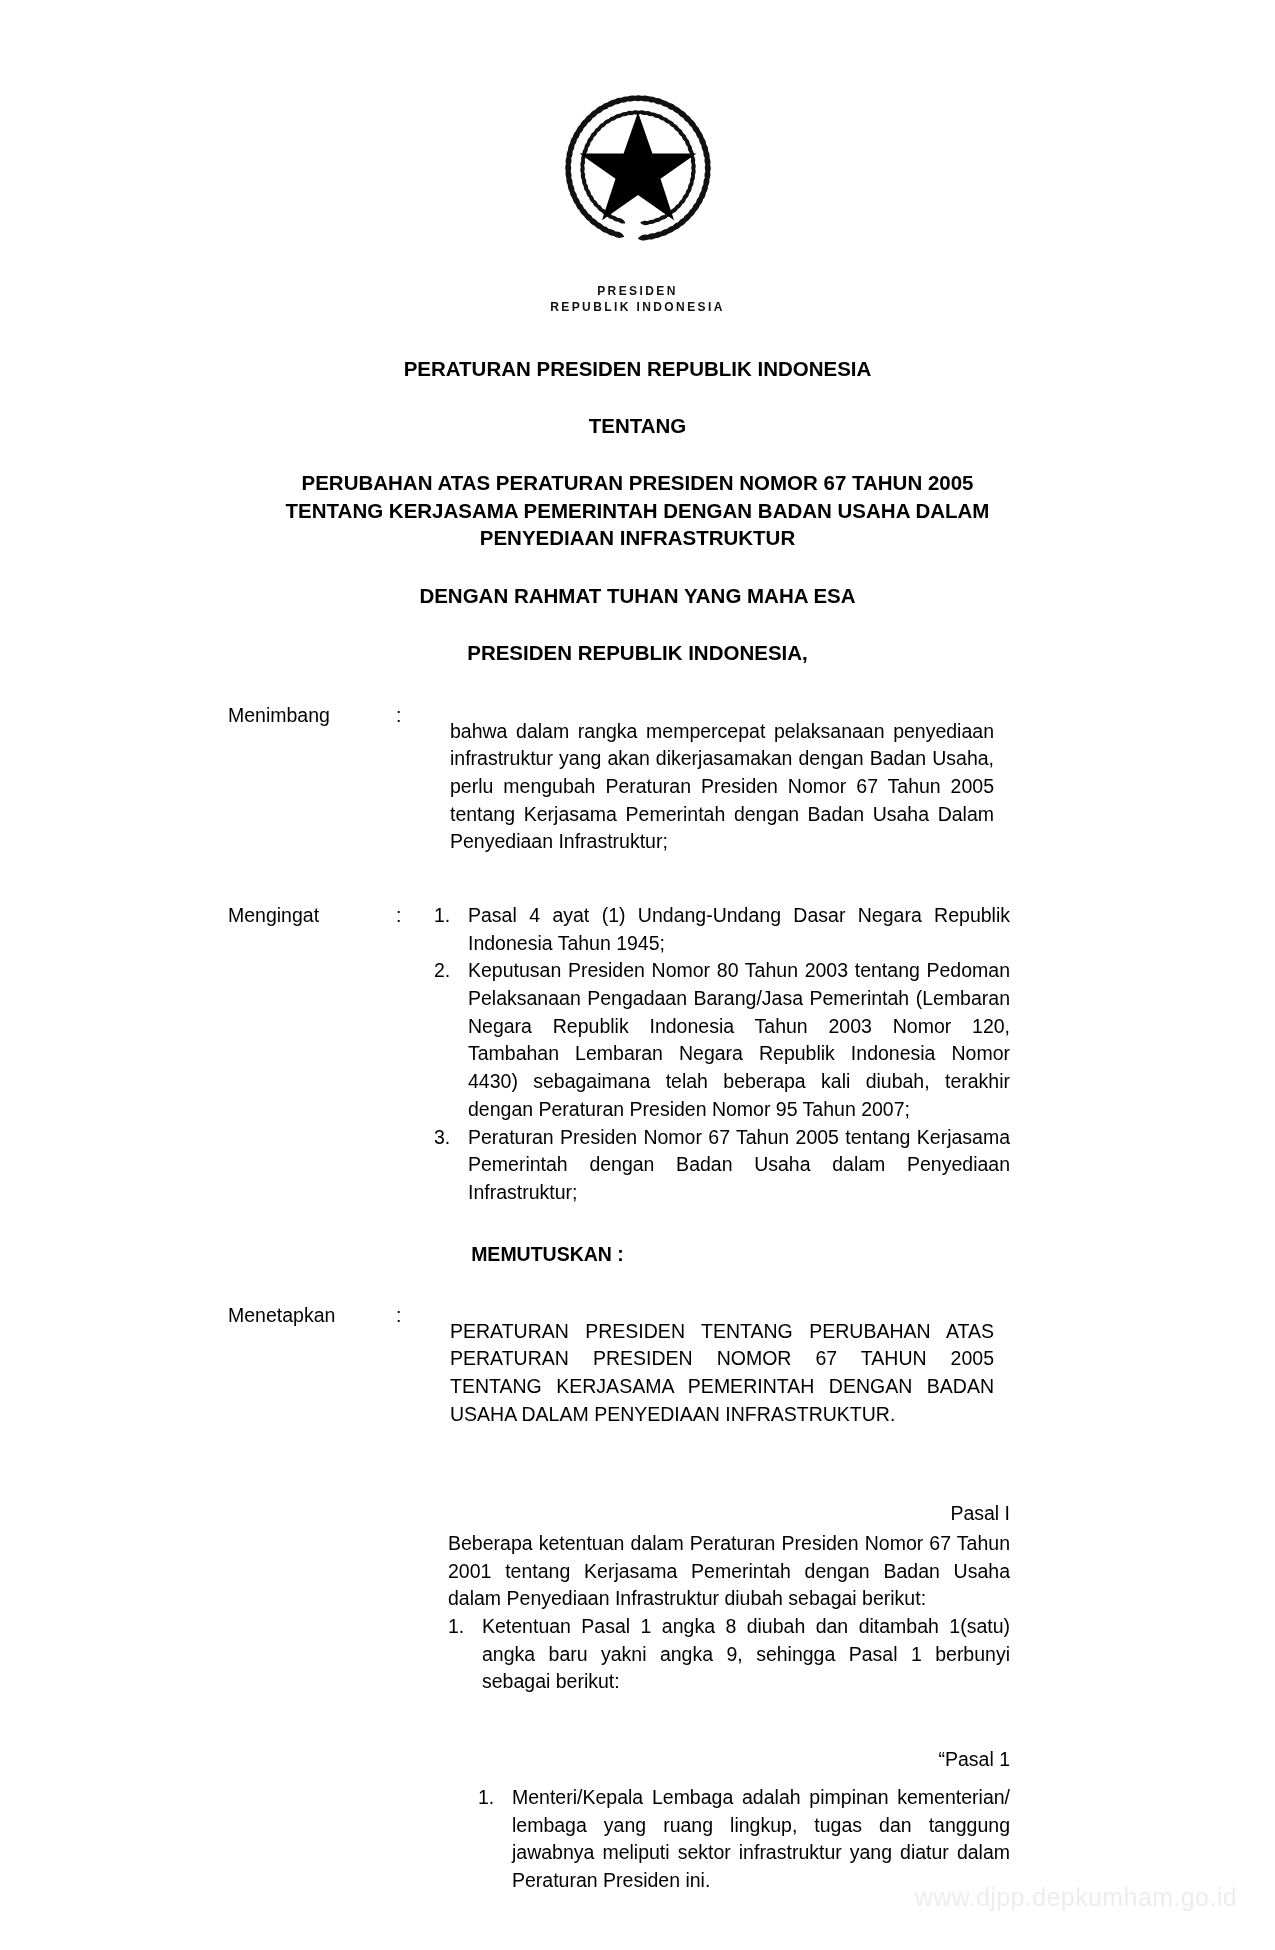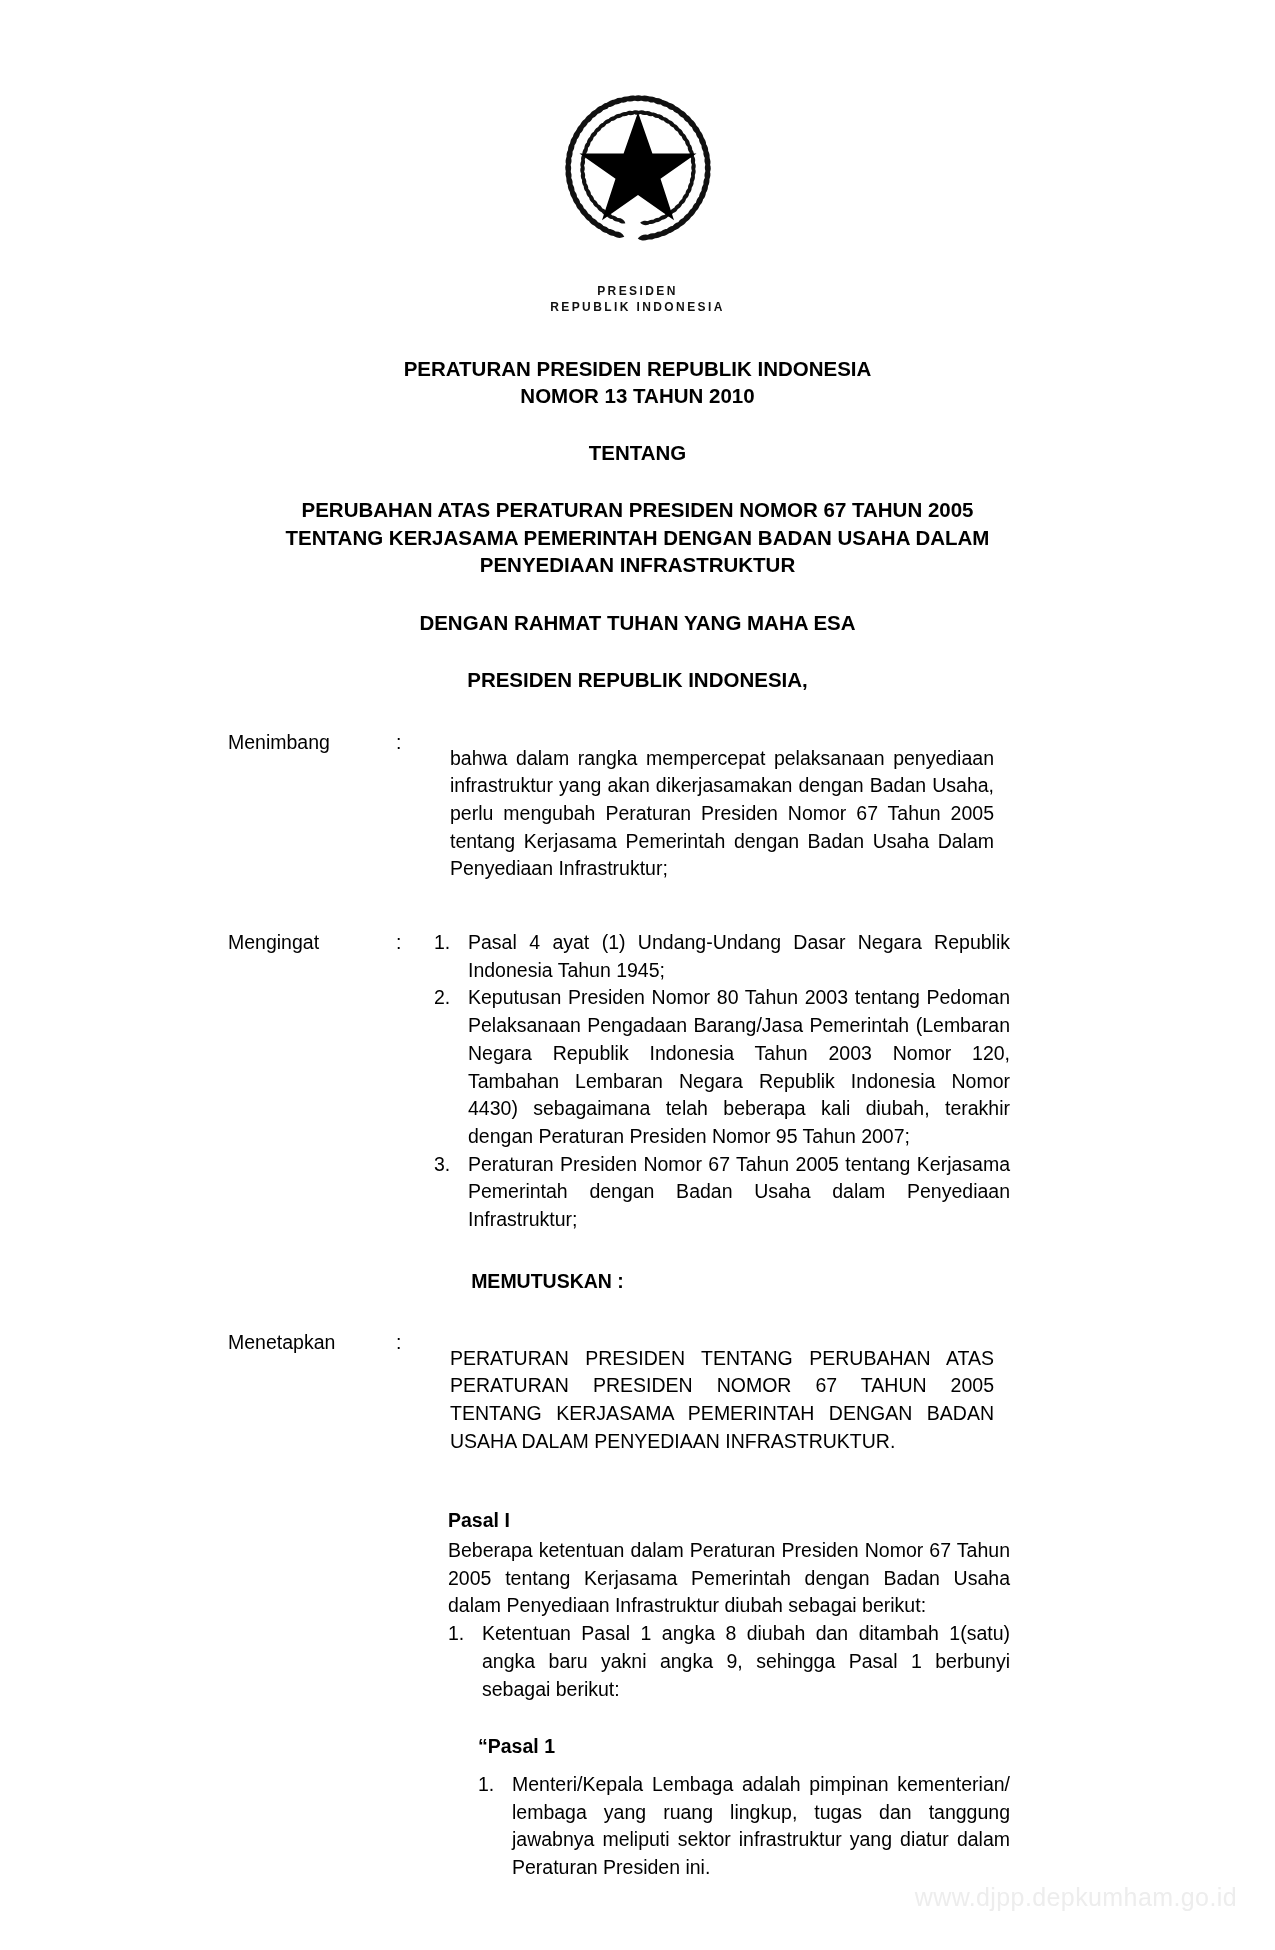--- a/index.html
+++ b/index.html
@@ -123,23 +123,24 @@
   }
 
   
   .article {
     margin-left: 448px;
     margin-right: 265px;
     font-size: 19.5px;
     line-height: 1.42;
   }
   .article .heading {
-    text-align: left;
-    font-weight: bold;
+    text-align: right;
+    font-weight: normal;
     margin-bottom: 2px;
+    margin-top: 20px;
   }
   .article p {
     margin: 0;
     text-align: justify;
     text-justify: inter-word;
   }
 
   .memutuskan {
     text-align: center;
     font-weight: bold;
@@ -298,21 +299,20 @@
 
   <div class="letterhead">
     <div class="lh-line">PRESIDEN</div>
     <div class="lh-line">REPUBLIK  INDONESIA</div>
   </div>
 
   <div class="doc">
 
     <div class="center-block title">
       <div>PERATURAN PRESIDEN REPUBLIK INDONESIA</div>
-      <div>NOMOR  13  TAHUN  2010</div>
     </div>
 
     <div class="gap-md"></div>
 
     <div class="center-block">
       <div>TENTANG</div>
     </div>
 
     <div class="gap-md"></div>
 
@@ -380,21 +380,21 @@
       <div class="colon">:</div>
       <div class="content">
         <p>PERATURAN PRESIDEN TENTANG PERUBAHAN ATAS PERATURAN PRESIDEN NOMOR 67 TAHUN 2005 TENTANG KERJASAMA PEMERINTAH DENGAN BADAN USAHA DALAM PENYEDIAAN INFRASTRUKTUR.</p>
       </div>
     </div>
 
     <div class="gap-lg"></div>
 
     <div class="article">
       <div class="heading">Pasal I</div>
-      <p>Beberapa ketentuan dalam Peraturan Presiden Nomor 67 Tahun 2005 tentang Kerjasama Pemerintah dengan Badan Usaha dalam Penyediaan Infrastruktur diubah sebagai berikut:</p>
+      <p>Beberapa ketentuan dalam Peraturan Presiden Nomor 67 Tahun 2001 tentang Kerjasama Pemerintah dengan Badan Usaha dalam Penyediaan Infrastruktur diubah sebagai berikut:</p>
       <ol class="num">
         <li>
           <span class="marker">1.</span>
           <span class="item-text">Ketentuan Pasal 1 angka 8 diubah dan ditambah 1(satu) angka baru yakni angka 9, sehingga Pasal 1 berbunyi sebagai berikut:</span>
         </li>
       </ol>
     </div>
 
     <div class="gap-md"></div>
 

